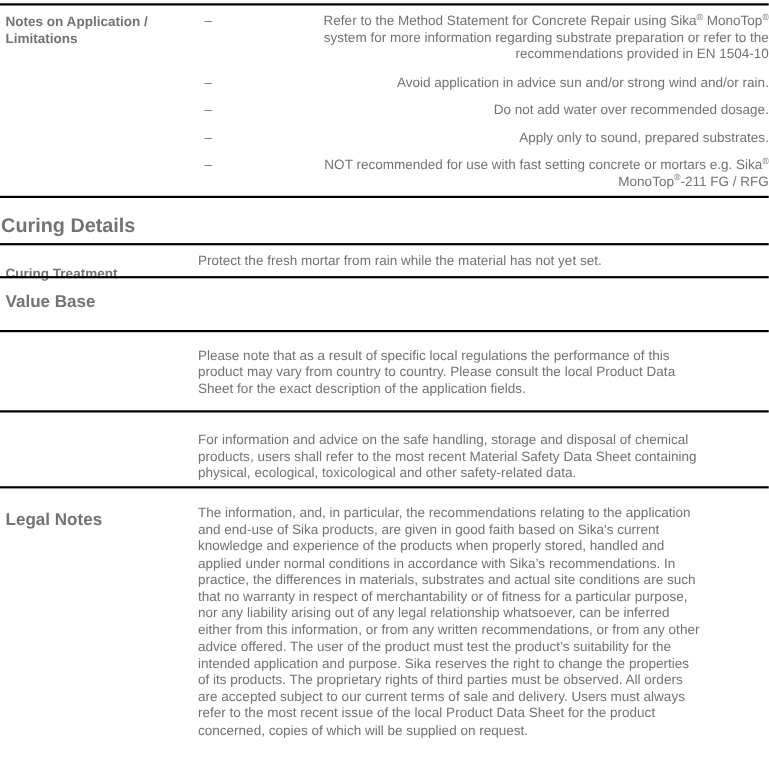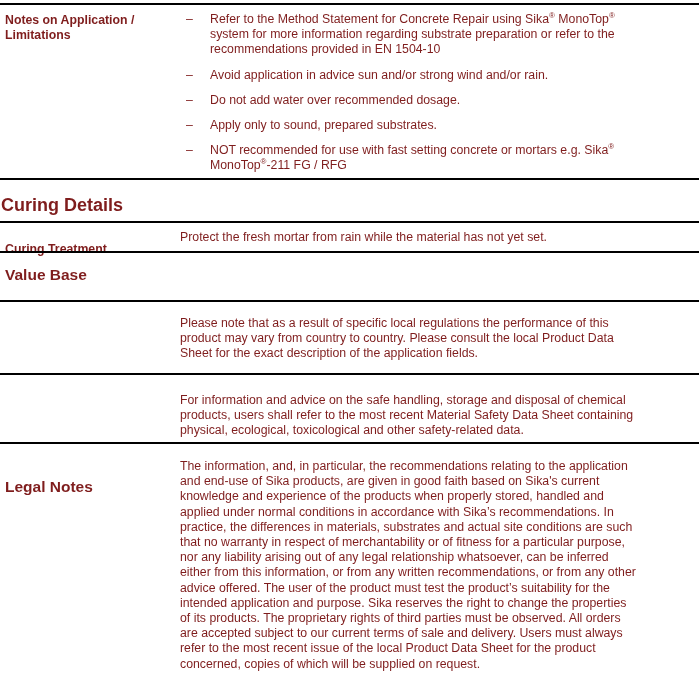--- a/index.html
+++ b/index.html
@@ -2,21 +2,21 @@
 <html><head>
 <meta charset="utf-8">
 <style>
   html,body{margin:0;padding:0;background:#ffffff;}
   .page{
     position:relative;
     width:699px;height:688px;
     background:#ffffff;
     overflow:hidden;
     font-family:"Liberation Sans","DejaVu Sans",sans-serif;
-    color:#7f1d1d;
+    color:#737373;
   }
   .rule{position:absolute;left:0;width:699px;height:1.5px;background:#000;}
   .row{position:absolute;left:0;width:699px;}
   .label-sm{
     position:absolute;left:5px;top:1px;width:172px;
     font-size:12.3px;font-weight:bold;line-height:15px;
   }
   .label-lg{
     position:absolute;left:5px;width:172px;
     font-size:15.5px;font-weight:bold;line-height:20px;
@@ -24,21 +24,21 @@
   .header-sm{
     position:absolute;left:1px;
     font-size:18px;font-weight:bold;line-height:15px;
   }
   .content{margin-left:180px;width:519px;}
   .ptext,.btext,.dash{
     font-size:12.3px;line-height:15.2px;white-space:pre;
   }
   .bullet{display:flex;margin-bottom:10px;}
   .dash{width:24px;margin-left:6px;flex:none;}
-  .btext{flex:1;}
+  .btext{flex:1;text-align:right;}
   sup{font-size:8px;line-height:0;}
 </style>
 </head>
 <body>
 
 <div class="page">
 
   <div class="rule" style="top:3px"></div>
 
   <div class="row" style="top:12px">
@@ -105,21 +105,21 @@
     <div class="content">
       <div class="ptext">For information and advice on the safe handling, storage and disposal of chemical
 products, users shall refer to the most recent Material Safety Data Sheet containing
 physical, ecological, toxicological and other safety-related data.</div>
     </div>
   </div>
 
   <div class="rule" style="top:442px"></div>
 
   <div class="row" style="top:459px">
-    <div class="label-lg" style="top:18px">Legal Notes</div>
+    <div class="label-lg" style="top:4px">Legal Notes</div>
     <div class="content">
       <div class="ptext">The information, and, in particular, the recommendations relating to the application
 and end-use of Sika products, are given in good faith based on Sika's current
 knowledge and experience of the products when properly stored, handled and
 applied under normal conditions in accordance with Sika’s recommendations. In
 practice, the differences in materials, substrates and actual site conditions are such
 that no warranty in respect of merchantability or of fitness for a particular purpose,
 nor any liability arising out of any legal relationship whatsoever, can be inferred
 either from this information, or from any written recommendations, or from any other
 advice offered. The user of the product must test the product’s suitability for the

